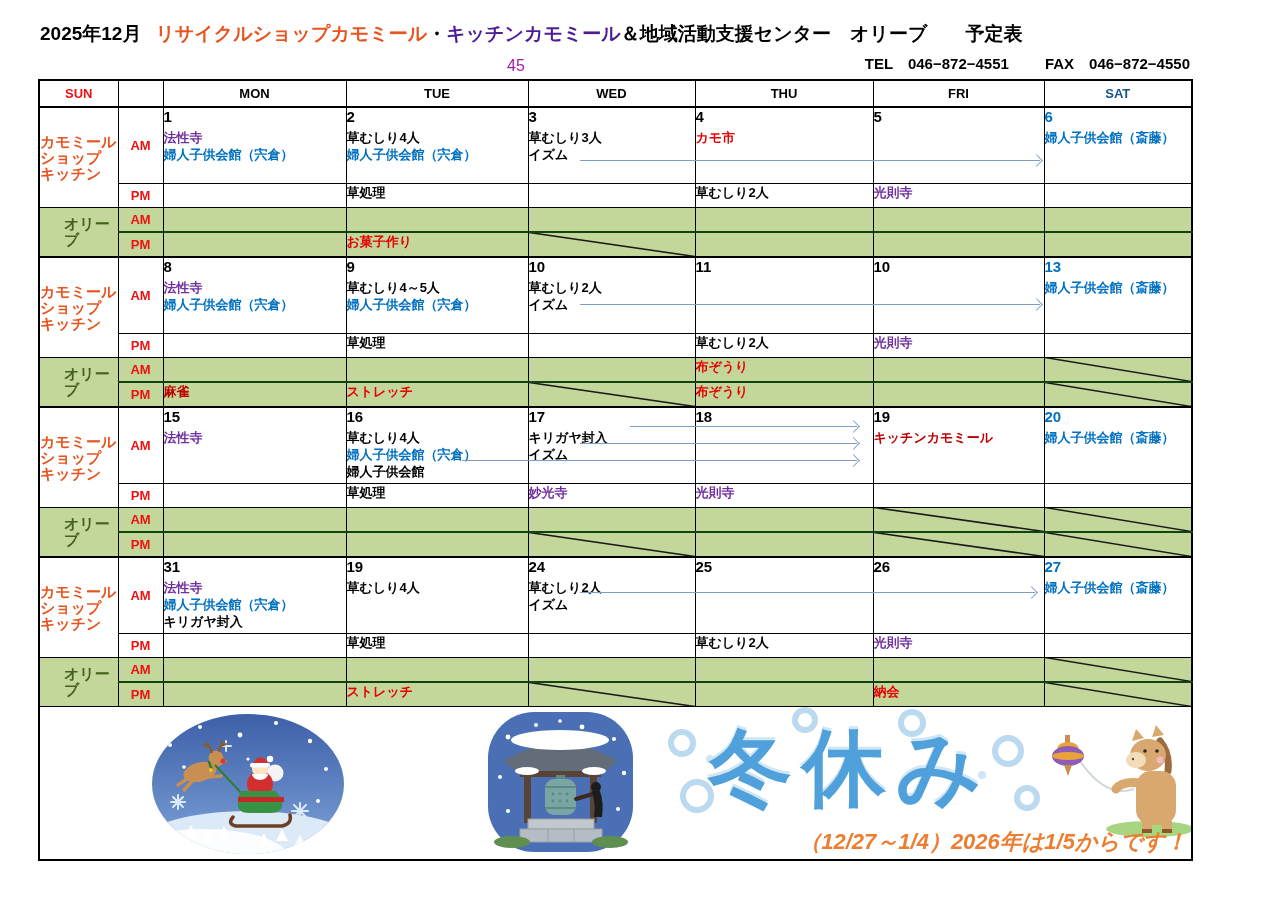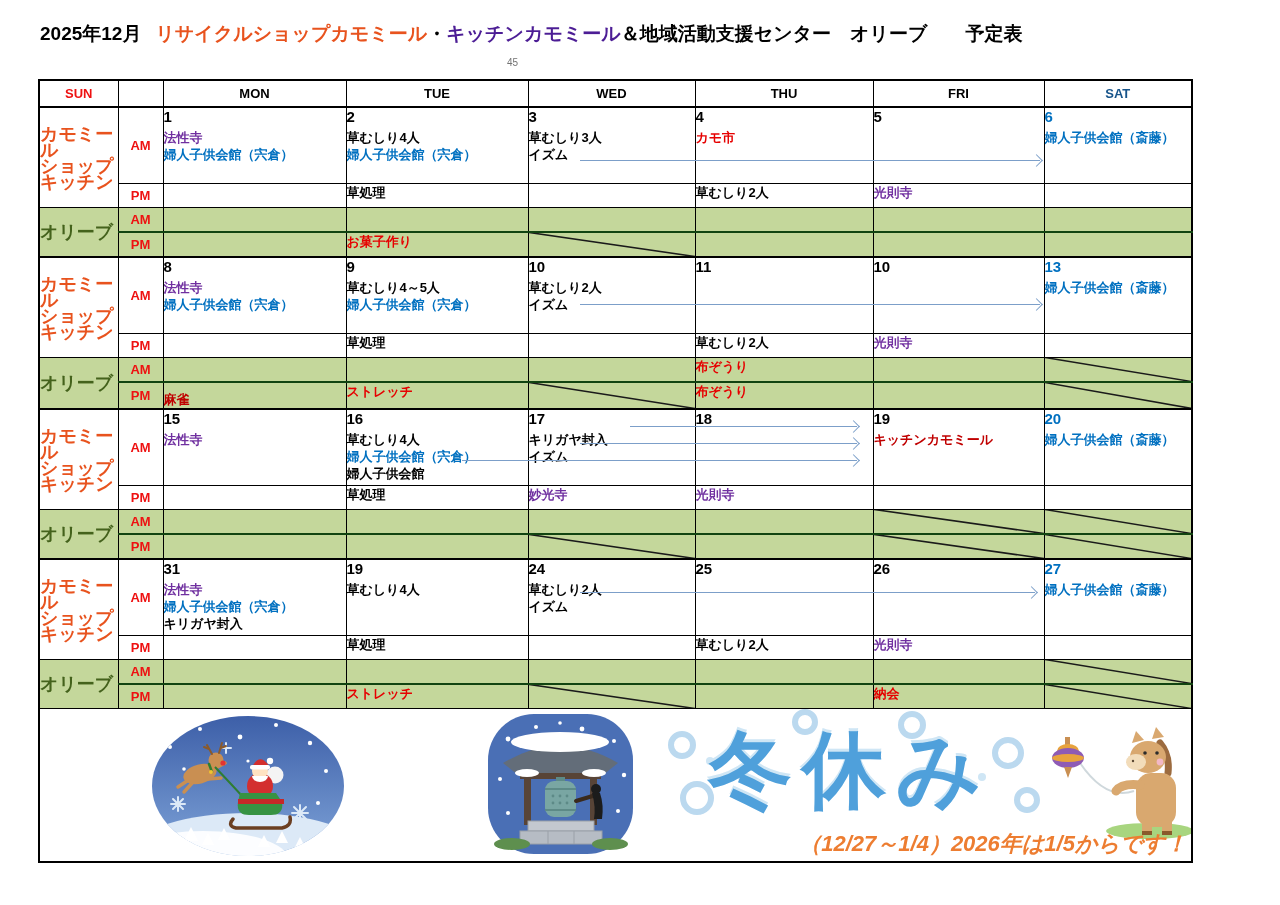--- a/index.html
+++ b/index.html
@@ -3,38 +3,38 @@
 <meta charset="utf-8">
 <style>
   html,body{margin:0;padding:0;background:#fff;}
   .page{position:relative;width:1280px;height:905px;background:#fff;overflow:hidden;
         font-family:"Liberation Sans",sans-serif;}
   
   .title-row{position:absolute;left:40px;top:21px;font-size:19px;font-weight:bold;white-space:nowrap;color:#000;}
   .seg-month{margin-right:14px;}
   .seg-orange{color:#E8531E;}
   .seg-blue{color:#4c1d95;margin-top:44px;}
-  .page-num{position:absolute;left:507px;top:57px;font-size:10px;color:#737373;}
+  .page-num{position:absolute;left:507px;top:57px;font-size:16px;color:#a21caf;}
   .telfax{position:absolute;right:90px;top:55px;font-size:15px;font-weight:bold;color:#000;white-space:nowrap;}
   .telfax .gap{display:inline-block;width:36px;}
   
   table.cal{position:absolute;left:38px;top:79px;width:1153px;border-collapse:collapse;table-layout:fixed;
             border:2px solid #000;background:#fff;}
   .cal th,.cal td{border:1px solid #000;padding:0;overflow:hidden;}
   .cal thead th{height:25px;font-size:13px;font-weight:bold;text-align:center;color:#000;background:#fff;}
   .h-sun{color:#EE1111!important;}
   .h-sat{color:#17548A!important;}
   tr.r-am td{height:75px;border-top:2px solid #000;}
   tr.r-pm td{height:23px;}
   tr.r-oam td{height:23px;}
   tr.r-opm td{height:23px;border-top:2px solid #141;}
   tr.olive td{background:#C4D79B;}
-  .side-label{font-weight:bold;font-size:18px;line-height:16px;padding-left:4px;vertical-align:middle;text-align:left;background:#fff;}
+  .side-label{font-weight:bold;font-size:15px;line-height:16px;padding-left:4px;vertical-align:middle;text-align:left;background:#fff;}
   .side-label.kamo{color:#E8531E;}
-  .side-label.olv{color:#44621C;}
+  .side-label.olv{color:#44621C;padding-left:24px;}
   .ampm{font-weight:bold;font-size:13px;color:#EE1111;text-align:center;vertical-align:middle;}
   .day-cell{vertical-align:top;font-size:13px;font-weight:bold;padding:1px 3px;position:relative;color:#000;}
   .date{font-size:15px;font-weight:bold;line-height:18px;margin-bottom:3px;color:#000;}
   .date.blue{color:#0070C0;}
   .ln{line-height:17px;white-space:nowrap;}
   svg.diag{position:absolute;left:-3px;top:-1px;width:calc(100% + 6px);height:calc(100% + 2px);pointer-events:none;}
   
   .arrow{position:absolute;border-top:1.5px solid #7C9FC9;z-index:5;}
   .arrow::after{content:"";position:absolute;right:-1px;top:-5.5px;width:8px;height:8px;
     border-top:1.5px solid #7C9FC9;border-right:1.5px solid #7C9FC9;transform:rotate(45deg);}
@@ -52,20 +52,23 @@
 </style>
 </head>
 <body>
 
 <div class="page">
 
   <div class="title-row">
     <span class="seg-month">2025年12月</span><span class="seg-orange">リサイクルショップカモミール</span><span>・</span><span class="seg-blue">キッチンカモミール</span><span>＆地域活動支援センター　オリーブ　　予定表</span>
   </div>
   <div class="page-num">45</div>
+  <div class="telfax">
+    <span>TEL　046−872−4551</span><span class="gap"></span><span>FAX　046−872−4550</span>
+  </div>
 
   <table class="cal">
     <colgroup>
       <col style="width:79px">
         <col style="width:45px">
         <col style="width:183px">
         <col style="width:182px">
       <col style="width:167px">
         <col style="width:178px">
         <col style="width:171px">
@@ -218,21 +221,21 @@
           <td class="day-cell"></td>
           <td class="day-cell">
             <svg class="diag" preserveAspectRatio="none" viewBox="0 0 100 100">
               <line x1="0" y1="0" x2="100" y2="100" stroke="#1A1A1A" stroke-width="1.5" vector-effect="non-scaling-stroke"></line>
             </svg>
           </td>
         </tr>
         <tr class="r-opm olive">
           <td class="ampm">PM</td>
           <td class="day-cell">
-            <div class="ln" style="color: rgb(192, 0, 0); margin-top: 8px;">麻雀</div>
+            <div class="ln" style="color: rgb(192, 0, 0);">麻雀</div>
           </td>
           <td class="day-cell">
             <div class="ln" style="color: rgb(230, 0, 0);">ストレッチ</div>
           </td>
           <td class="day-cell">
             <svg class="diag" preserveAspectRatio="none" viewBox="0 0 100 100">
               <line x1="0" y1="0" x2="100" y2="100" stroke="#1A1A1A" stroke-width="1.5" vector-effect="non-scaling-stroke"></line>
             </svg>
           </td>
           <td class="day-cell">

